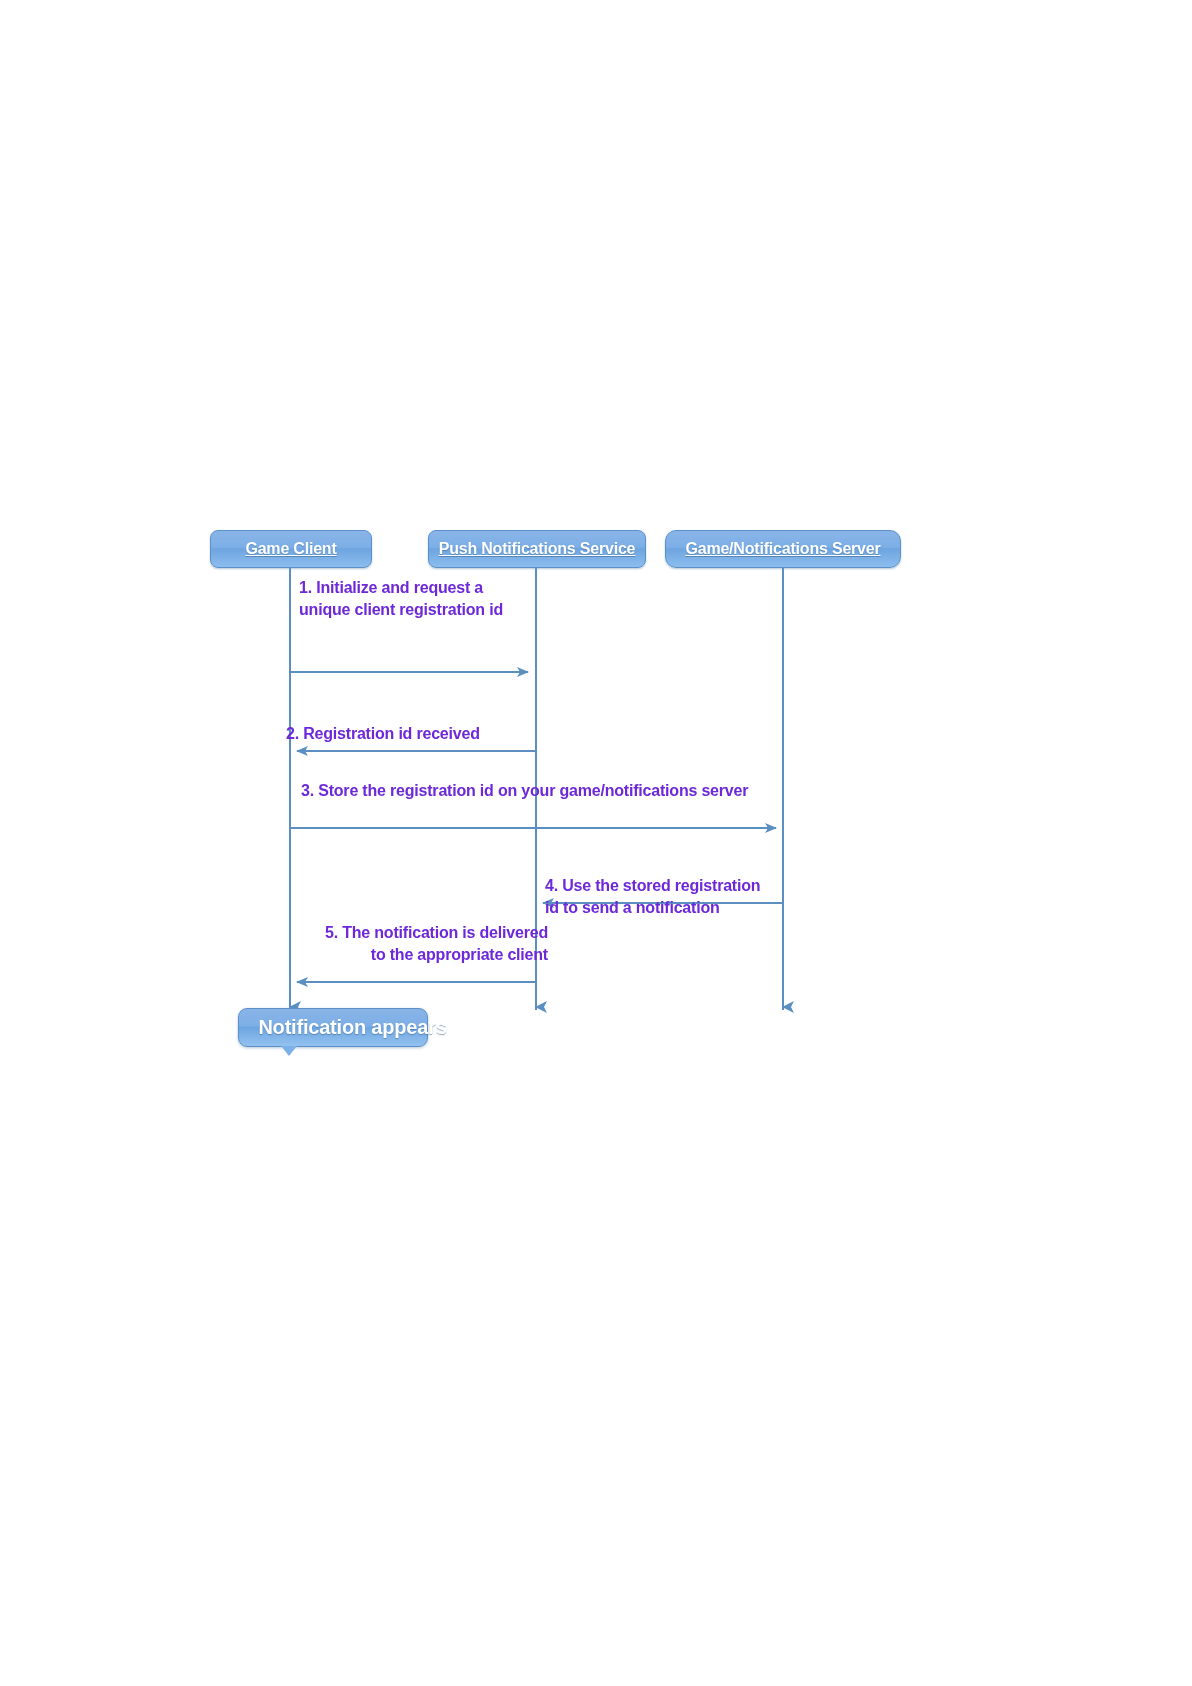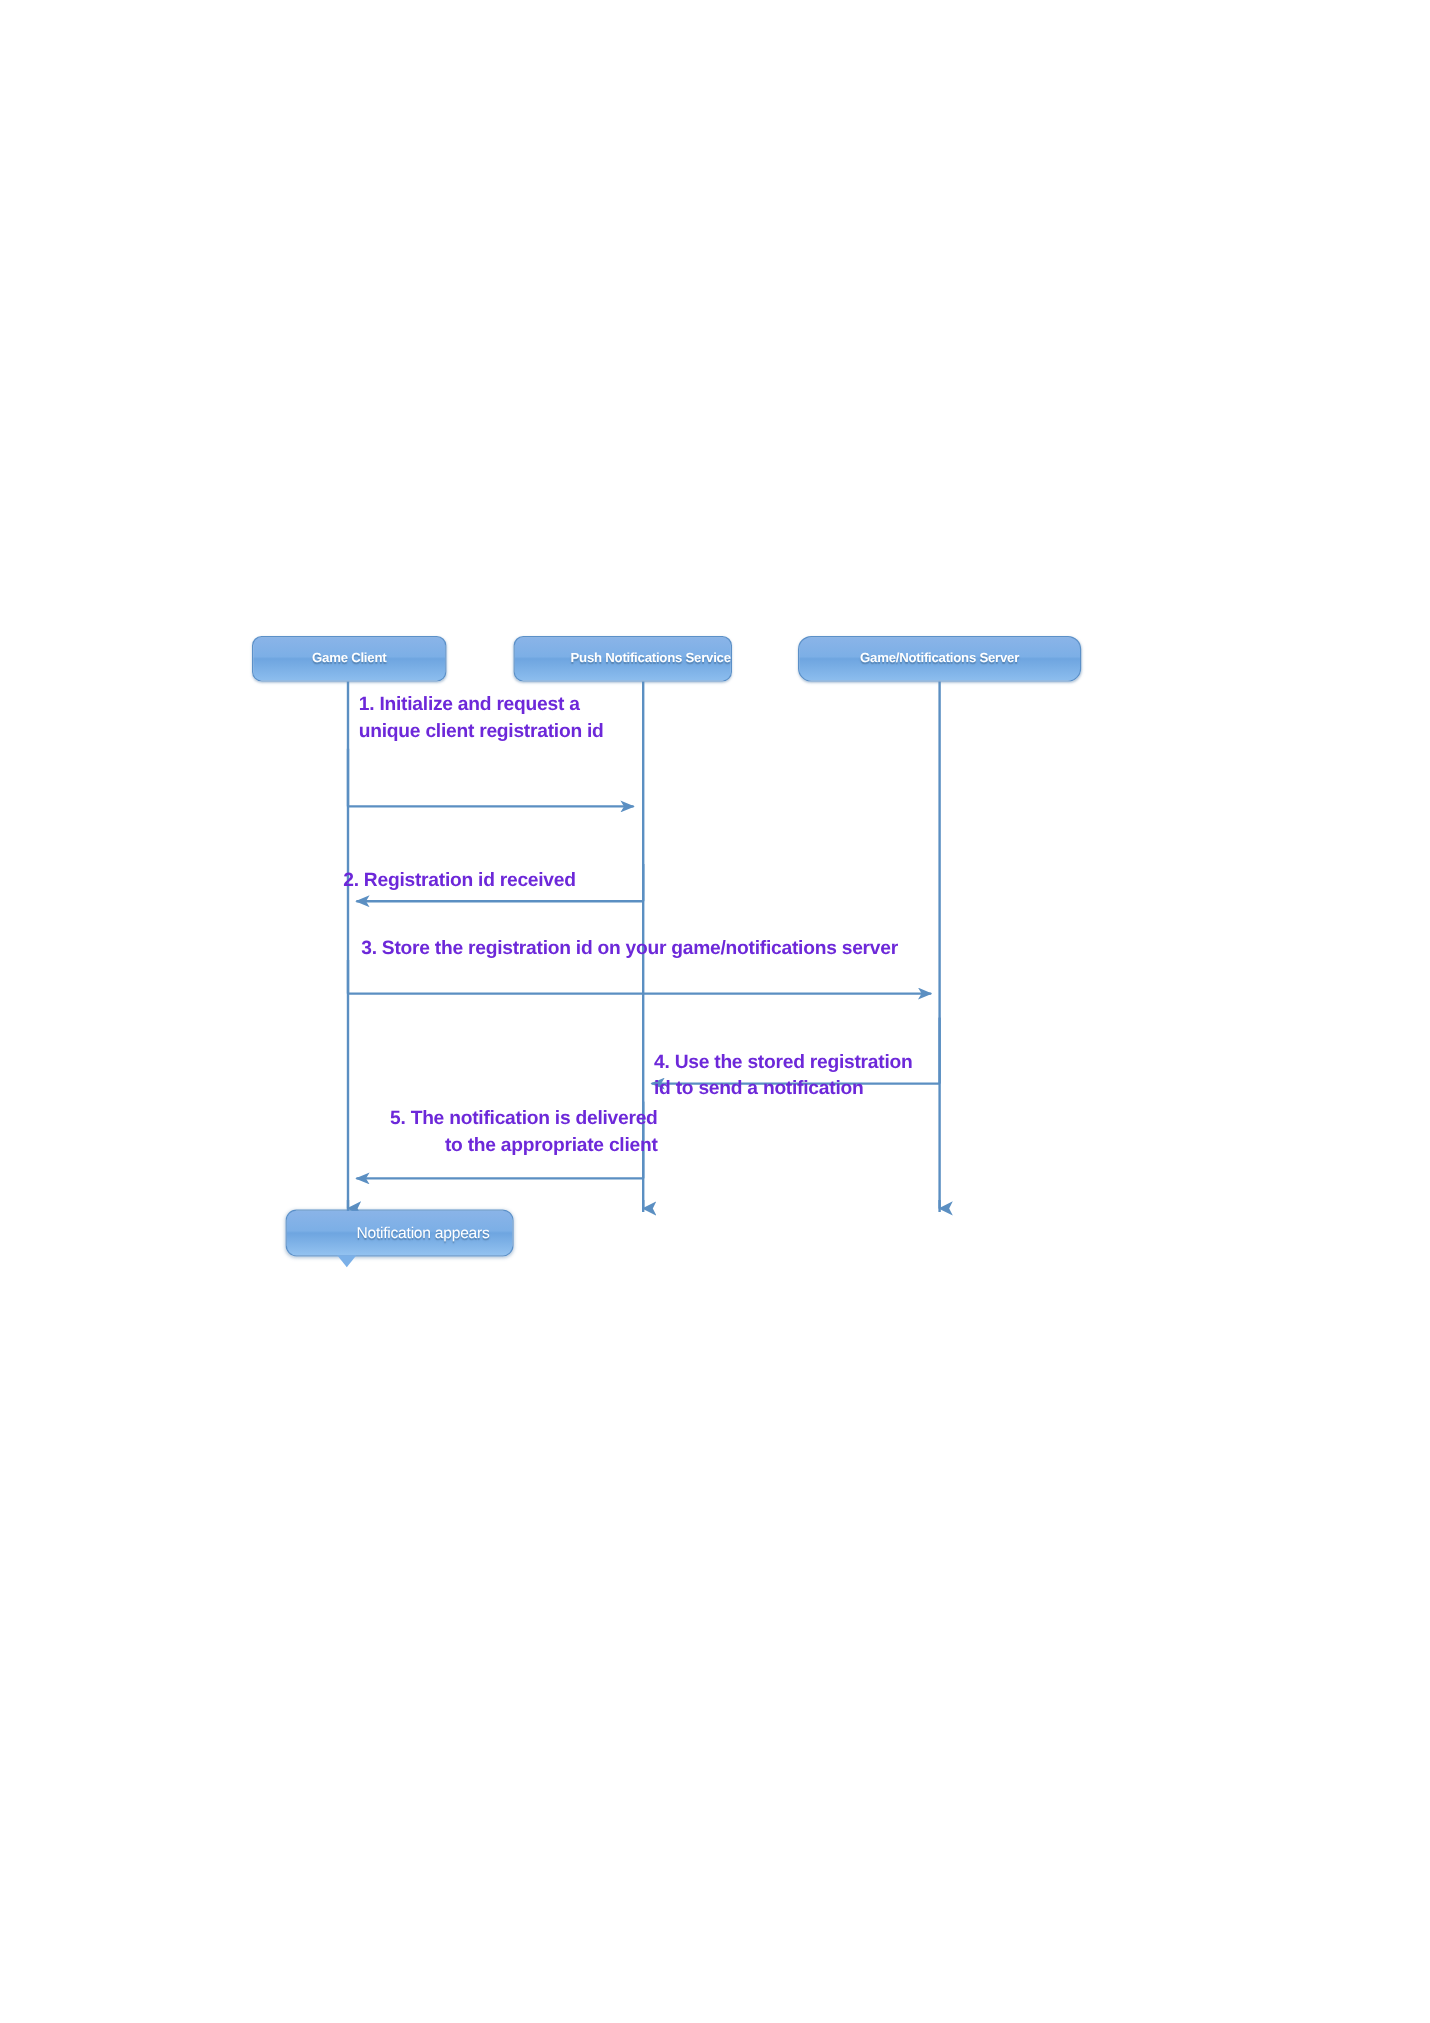--- a/index.html
+++ b/index.html
@@ -28,42 +28,43 @@
     background: linear-gradient(to bottom, #8ab4e8 0%, #7cafe6 45%, #6ea5e0 50%, #8cbdee 100%);
     border: 1px solid #5b90c8;
     box-shadow: 0 1px 2px rgba(90,130,170,0.45);
     display: flex;
     align-items: center;
     justify-content: center;
     box-sizing: border-box;
   }
   .lifeline-box .label {
     color: #ffffff;
-    font-size: 11px;
+    font-size: 16px;
     font-weight: bold;
     letter-spacing: -0.2px;
     white-space: nowrap;
     text-shadow: 0 1px 1px rgba(60,100,140,0.55);
+    text-decoration: underline;
   }
   .note-box {
     position: absolute;
     height: 39px;
     border-radius: 9px;
     background: linear-gradient(to bottom, #8ab4e8 0%, #7cafe6 45%, #6ea5e0 50%, #93c2f0 100%);
     border: 1px solid #5b90c8;
     box-shadow: 0 1px 3px rgba(90,130,170,0.45);
     display: flex;
     align-items: center;
     justify-content: center;
     box-sizing: border-box;
   }
   .note-box .label {
     color: #ffffff;
-    font-size: 13px;
-    font-weight: normal;
+    font-size: 20px;
+    font-weight: bold;
     letter-spacing: -0.2px;
     white-space: nowrap;
     text-shadow: 0 1px 1px rgba(60,100,140,0.55);
     padding-left: 39px;
   }
   .note-tail {
     position: absolute;
     width: 0;
     height: 0;
     border-left: 8px solid transparent;
@@ -95,21 +96,21 @@
 </style>
 </head>
 <body>
 
 <div id="canvas">
 
   <div class="lifeline-box" style="left:210px; top:530px; width:162px;">
     <span class="label">Game Client</span>
   </div>
 
-  <div class="lifeline-box" style="left:428px; top:530px; width:182px;justify-content:flex-end;">
+  <div class="lifeline-box" style="left:428px; top:530px; width:218px;">
     <span class="label">Push Notifications Service</span>
   </div>
 
   <div class="lifeline-box" style="left:665px; top:530px; width:236px;border-radius:11px;">
     <span class="label">Game/Notifications Server</span>
   </div>
 
   <div class="lifeline" style="left:289px; top:568px; height:442px;"></div>
   <div class="lifeline" style="left:535px; top:568px; height:442px;"></div>
   <div class="lifeline" style="left:782px; top:568px; height:442px;"></div>

